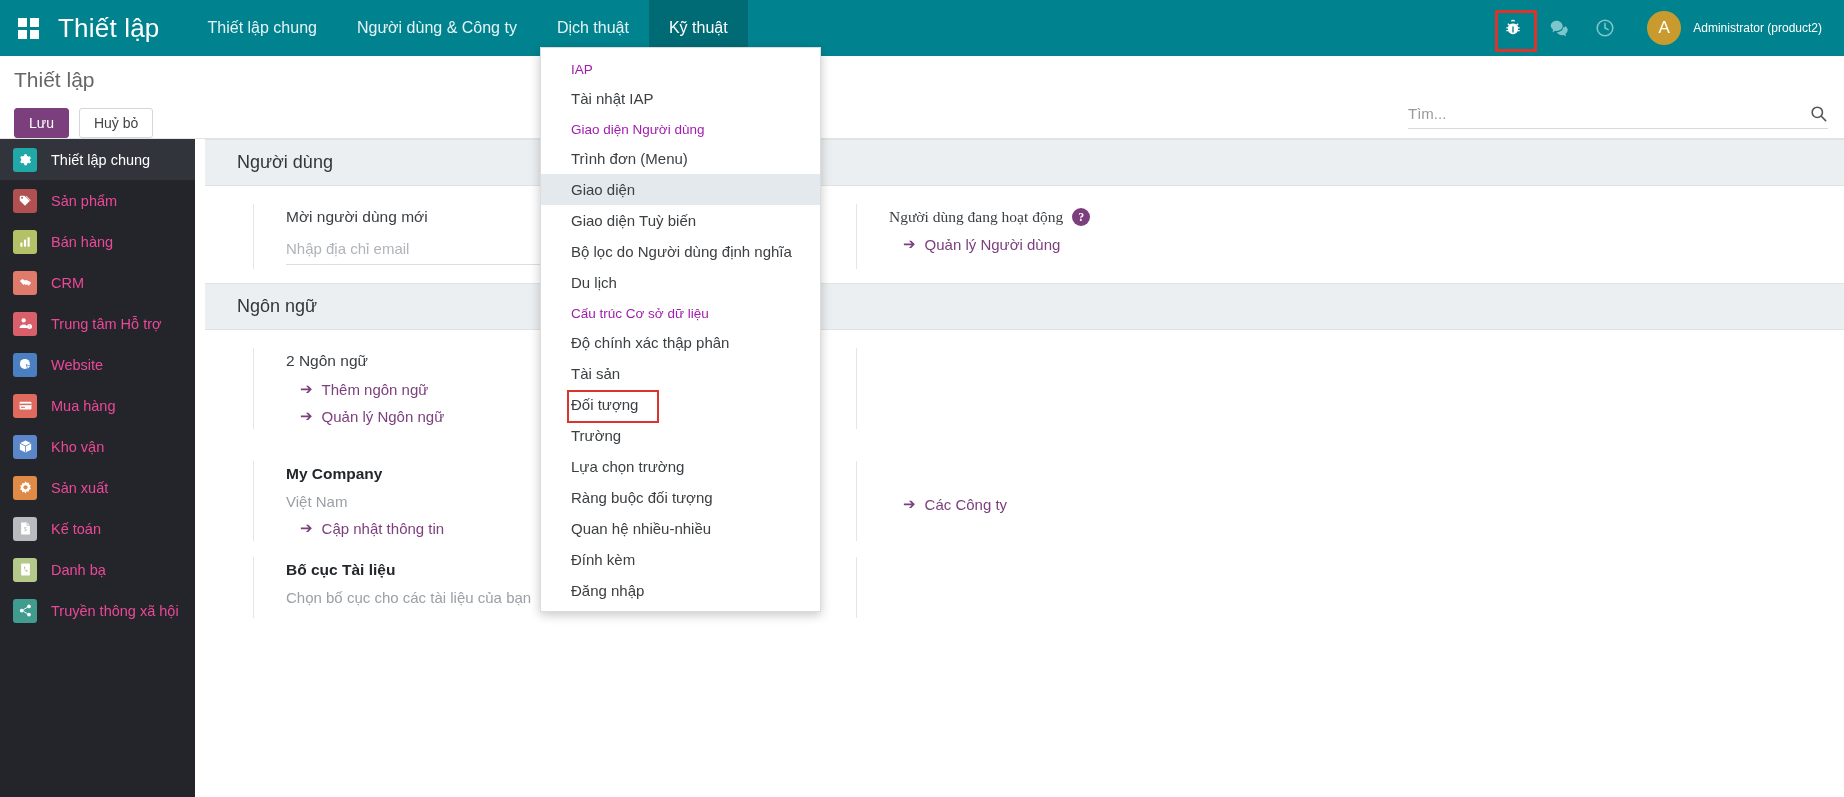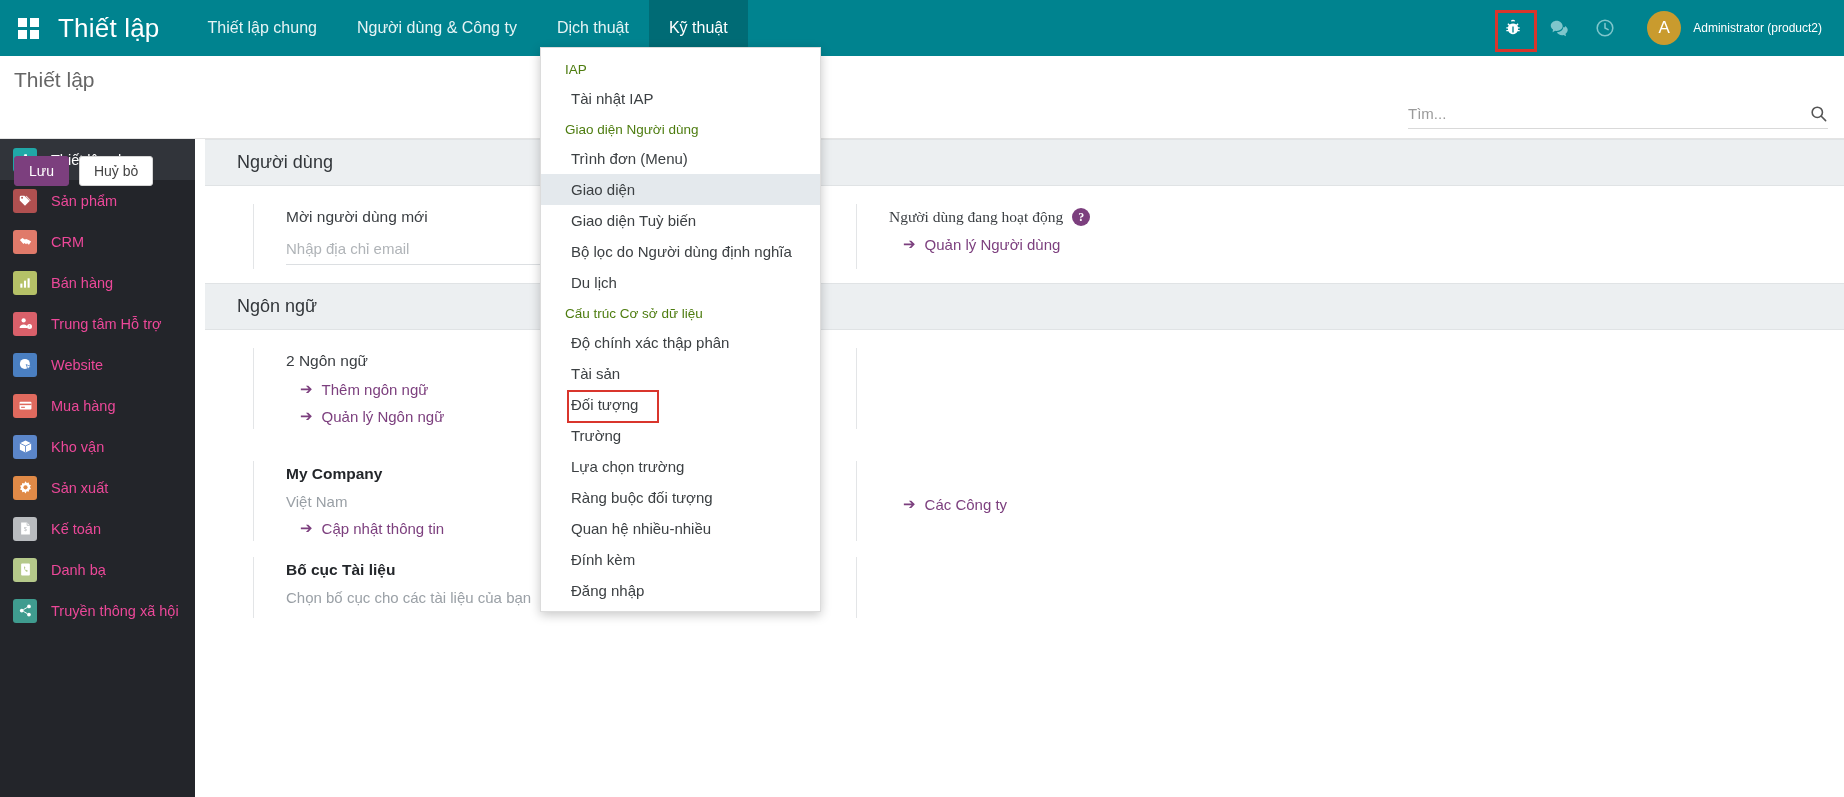--- a/index.html
+++ b/index.html
@@ -69,21 +69,21 @@
   .control-panel {
     position: absolute; top: 56px; left: 0;
     width: 1844px; height: 83px;
     background: #ffffff; border-bottom: 1px solid #e4e4e4;
     z-index: 10;
   }
   .breadcrumb {
     position: absolute; left: 14px; top: 12px;
     font-size: 21px; color: #666666;
   }
-  .cp-buttons { position: absolute; left: 14px; top: 52px; display: flex; gap: 10px; margin-top: 48px; }
+  .cp-buttons { position: absolute; left: 14px; top: 52px; display: flex; gap: 10px; }
   .btn {
     font-size: 14px; padding: 6px 14px; border-radius: 3px;
     cursor: pointer; line-height: 1.15; border: 1px solid transparent;
   }
   .btn-save { background: #7c3f7e; color: #ffffff; border-color: #7c3f7e; }
   .btn-discard { background: #ffffff; color: #444444; border: 1px solid #d6d6d6; }
   .searchview {
     position: absolute; right: 16px; top: 48px;
     width: 420px; display: flex; align-items: center;
     border-bottom: 1px solid #d9d9d9; padding-bottom: 5px;
@@ -160,22 +160,22 @@
   .dropdown {
     position: absolute; left: 540px; top: 47px;
     width: 281px; height: 565px;
     background: #ffffff;
     border: 1px solid #dcdcdc;
     box-shadow: 0 3px 10px rgba(0,0,0,.22);
     overflow: hidden; z-index: 40;
     padding-top: 6px;
   }
   .dd-header {
-    font-size: 13.5px; color: #4d7c0f;
-    padding: 8px 0 6px 24px;
+    font-size: 13.5px; color: #a21caf;
+    padding: 8px 0 6px 30px;
   }
   .dd-item {
     font-size: 15px; color: #3c4043;
     padding: 7px 0 7px 30px; cursor: pointer;
     white-space: nowrap; position: relative;
   }
   .dd-item.hovered { background: #e4e9ed; }
   .dd-item.boxed::after {
     content: ""; position: absolute;
     left: 26px; top: 1px; width: 88px; height: 29px;
@@ -258,36 +258,36 @@
     <div class="side-item">
       <span class="side-ico" style="background:#b05050">
         <svg width="14" height="14" viewBox="0 0 24 24" fill="#fff">
             <path d="M11 3H5a2 2 0 0 0-2 2v6l9 9 8-8-9-9zm-4 5a1.6 1.6 0 1 1 0-3.2A1.6 1.6 0 0 1 7 8z"></path>
             <path d="M14.4 3l7.6 7.6-1.4 1.4L13 4.4 14.4 3z" opacity=".75"></path>
           </svg>
       </span>
       <span class="side-label">Sản phẩm</span>
     </div>
     <div class="side-item">
-      <span class="side-ico" style="background:#e07a6a">
-        <svg width="15" height="15" viewBox="0 0 24 24" fill="#fff">
-            <path d="M3 9.5l4-3 4 2.2 2-.9 4 1.7 4 2.5-3.5 5-3-2.2-1.6 1.4-2.4-1.7-1.8 1.3L3 9.5z"></path>
-          </svg>
-      </span>
-      <span class="side-label">CRM</span>
-    </div>
-    <div class="side-item">
       <span class="side-ico" style="background:#b5c167">
         <svg width="14" height="14" viewBox="0 0 24 24" fill="#fff">
             <rect x="4" y="13" width="3.6" height="7"></rect>
             <rect x="10.2" y="8" width="3.6" height="12"></rect>
             <rect x="16.4" y="4" width="3.6" height="16"></rect>
           </svg>
       </span>
       <span class="side-label">Bán hàng</span>
+    </div>
+    <div class="side-item">
+      <span class="side-ico" style="background:#e07a6a">
+        <svg width="15" height="15" viewBox="0 0 24 24" fill="#fff">
+            <path d="M3 9.5l4-3 4 2.2 2-.9 4 1.7 4 2.5-3.5 5-3-2.2-1.6 1.4-2.4-1.7-1.8 1.3L3 9.5z"></path>
+          </svg>
+      </span>
+      <span class="side-label">CRM</span>
     </div>
     <div class="side-item">
       <span class="side-ico" style="background:#d9606a">
         <svg width="15" height="15" viewBox="0 0 24 24" fill="#fff">
             <circle cx="9" cy="7" r="3.4"></circle>
             <path d="M2.5 19c0-3.6 2.9-5.6 6.5-5.6s6.5 2 6.5 5.6H2.5z"></path>
             <circle cx="18.4" cy="16.6" r="4" fill="#fff"></circle>
             <text x="18.4" y="19" font-size="6" text-anchor="middle" fill="#d9606a" font-family="Liberation Sans">!</text>
           </svg>
       </span>

